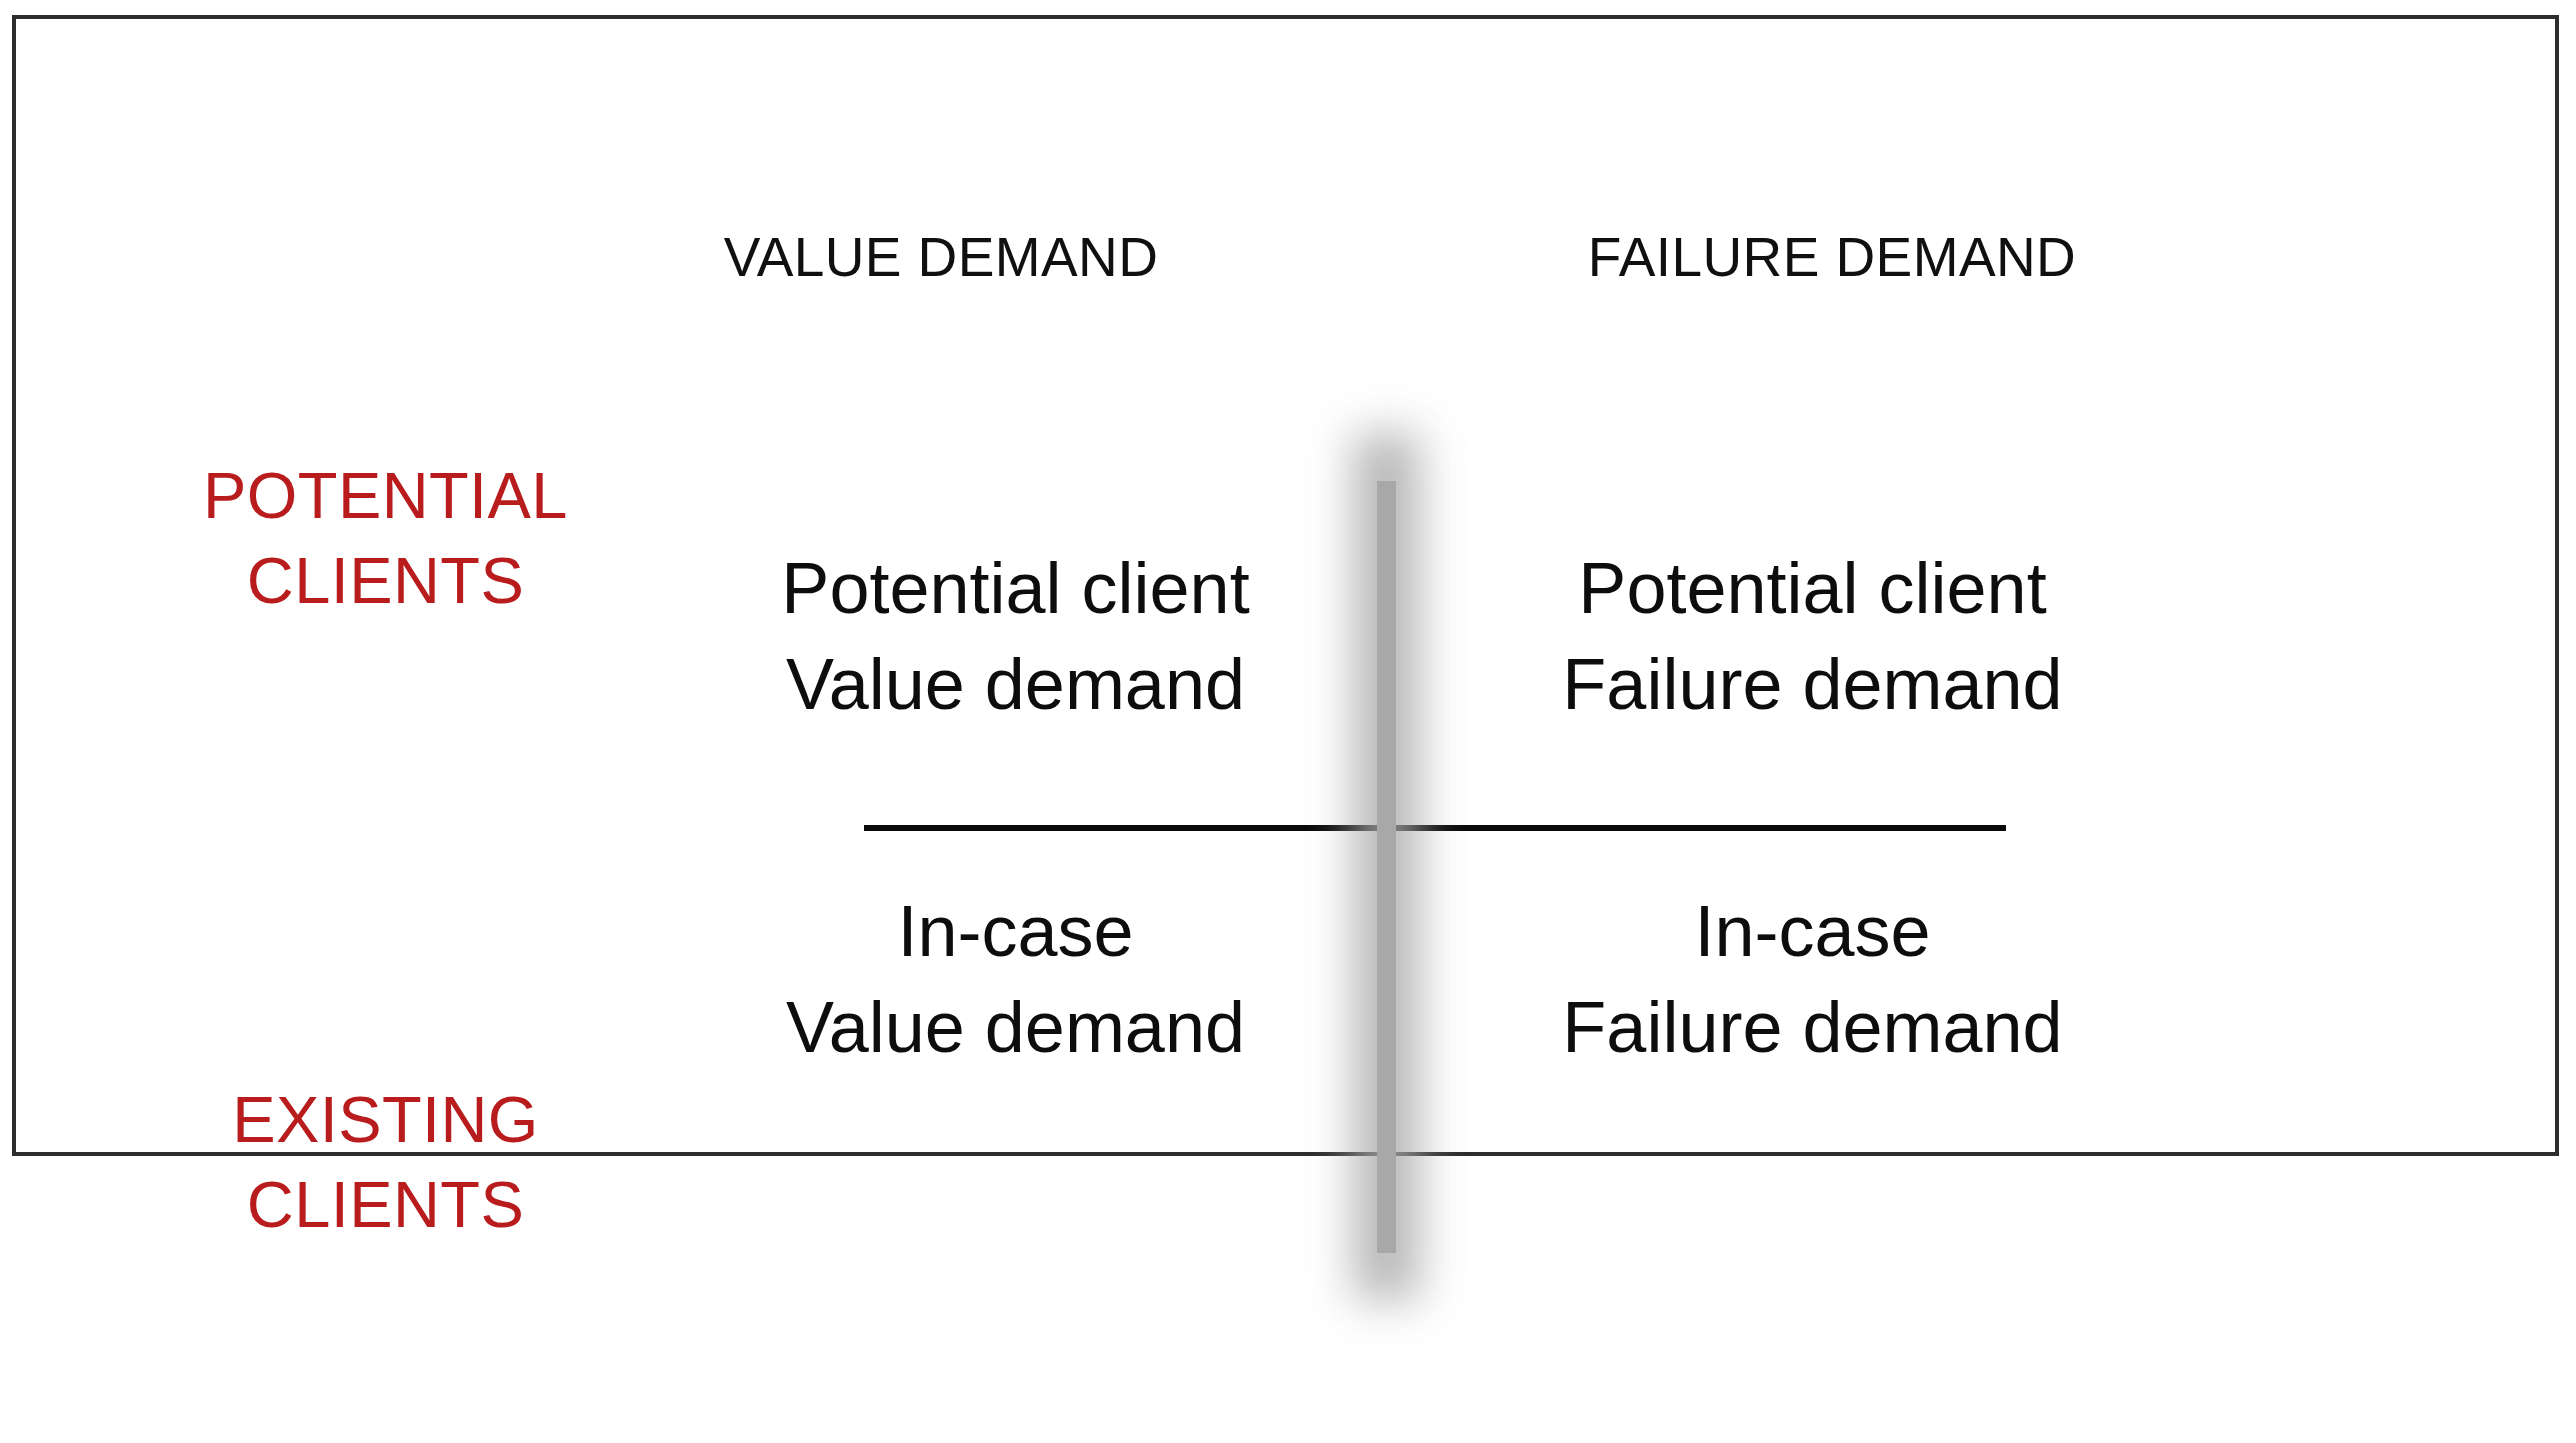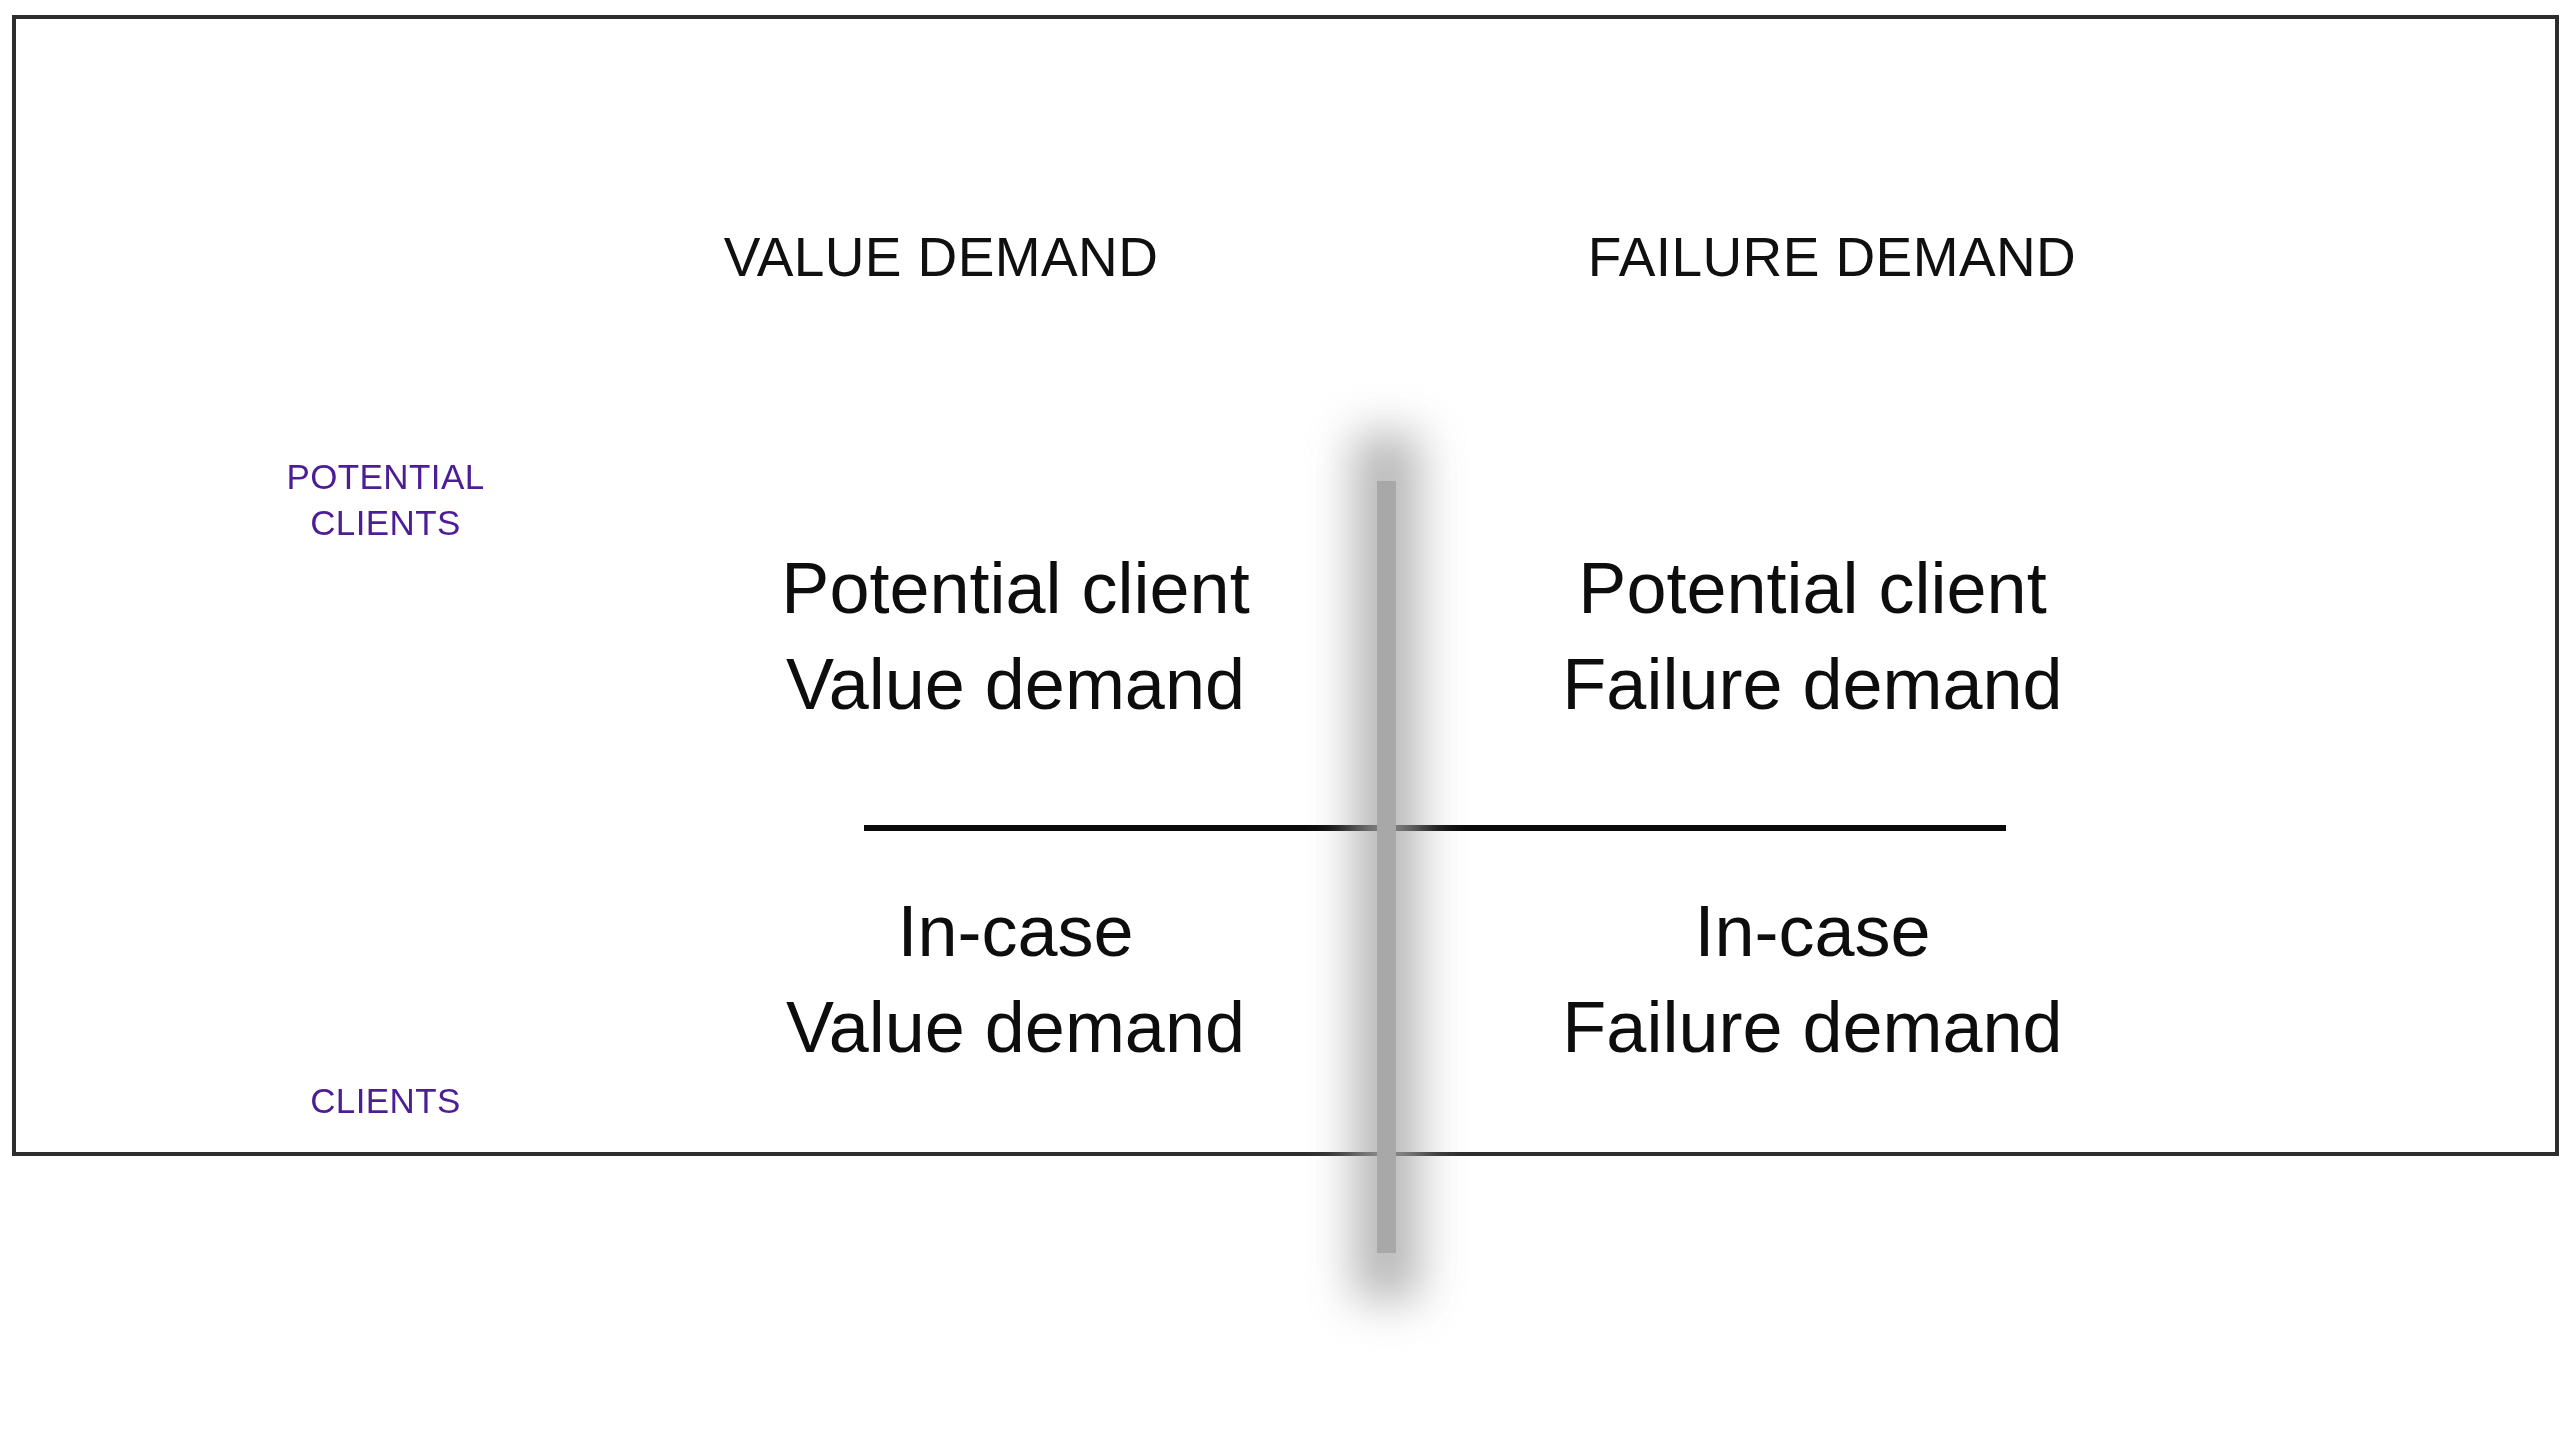--- a/index.html
+++ b/index.html
@@ -47,24 +47,24 @@
   }
   .col-header.value   { left: 617px; }
   .col-header.failure { left: 1508px; }
 
   
   .row-label {
     position: absolute;
     width: 546px;
     left: 97px;
     text-align: center;
-    font-size: 35px;
+    font-size: 65px;
     font-weight: 400;
     letter-spacing: 0.4px;
-    color: #4c1d95;
+    color: #b91c1c;
     line-height: 1.30;
   }
   .row-label.potential { top: 435px; }
   .row-label.existing  { top: 1059px; }
   .row-label .rl-line { display: block; }
 
   
   .quad {
     position: absolute;
     width: 670px;
@@ -128,20 +128,21 @@
     <div class="col-header value">VALUE DEMAND</div>
 
     <div class="col-header failure">FAILURE DEMAND</div>
 
     <div class="row-label potential">
       <span class="rl-line">POTENTIAL</span>
       <span class="rl-line">CLIENTS</span>
     </div>
 
     <div class="row-label existing">
+      <span class="rl-line">EXISTING</span>
       <span class="rl-line">CLIENTS</span>
     </div>
 
     <div class="quad top-left">
       <span class="q-line">Potential client</span>
       <span class="q-line">Value demand</span>
     </div>
 
     <div class="quad top-right">
       <span class="q-line">Potential client</span>

